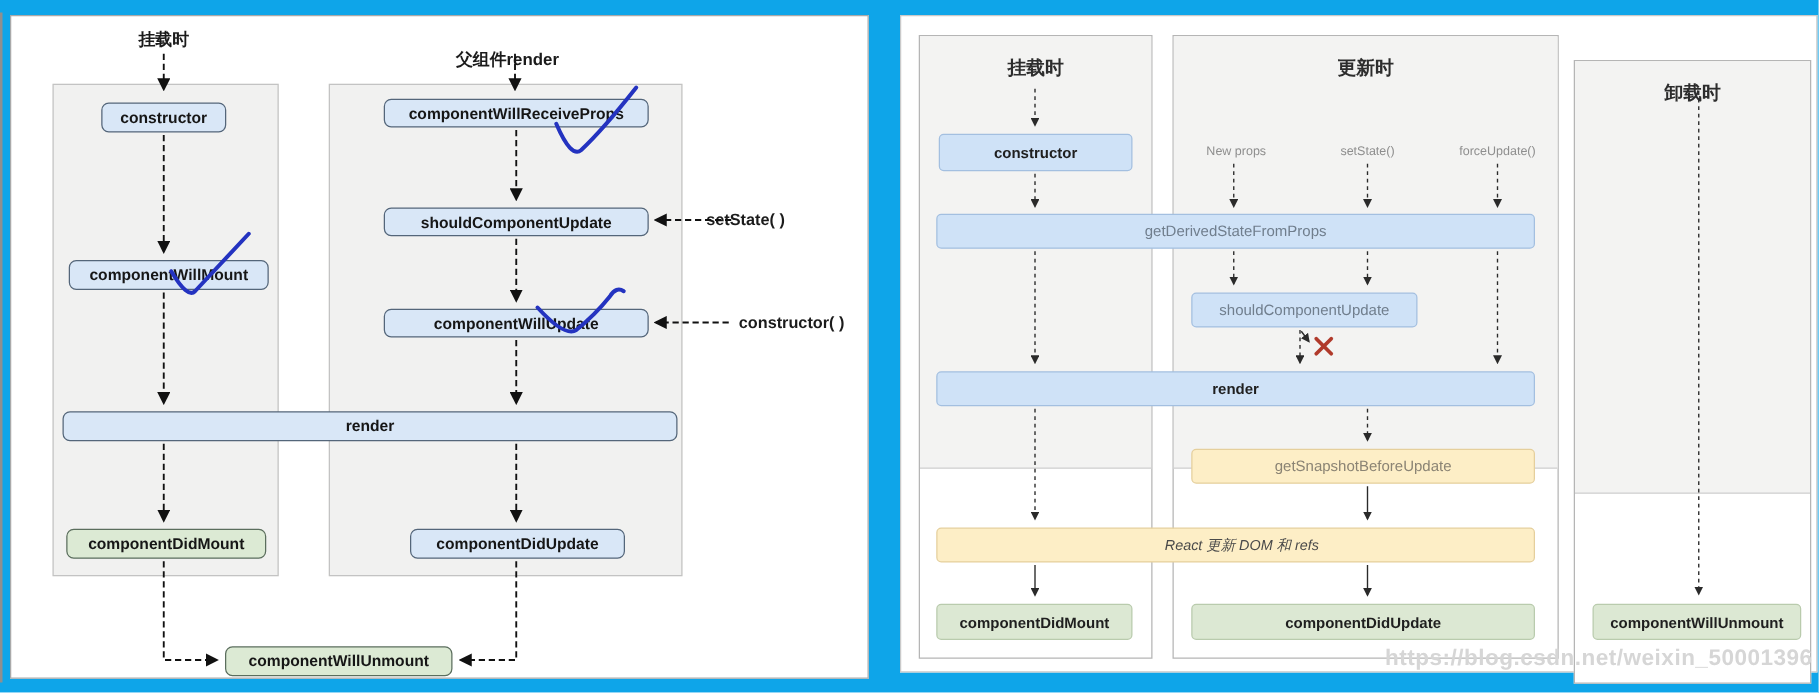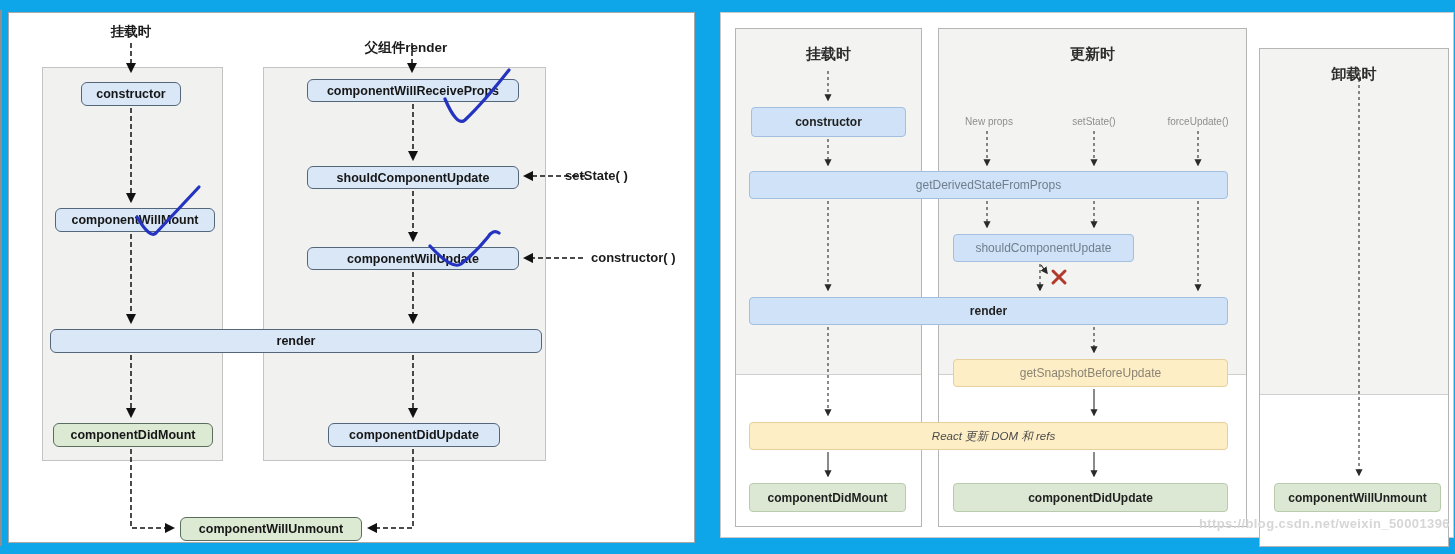--- a/index.html
+++ b/index.html
@@ -28,21 +28,21 @@
            font-weight:700;color:#2d2d2d;}
   .rnode{position:absolute;box-sizing:border-box;border-radius:4px;display:flex;align-items:center;
          justify-content:center;font-size:12px;color:#707e8d;background:#cfe2f7;
          border:1px solid #a3bfe0;white-space:nowrap;z-index:2;}
   .rnode.boldtxt{font-weight:700;color:#1f1f1f;}
   .rnode.yellow{background:#fdeec6;border-color:#e5cf9c;color:#8b8474;}
   .rnode.yellow.ital{font-style:italic;color:#4a4a4a;font-size:11.5px;}
   .rnode.green{background:#dce8d3;border-color:#b9cbad;font-weight:700;color:#1f1f1f;}
   .trigger{position:absolute;width:84px;text-align:center;font-size:10px;color:#8e8e8e;z-index:2;}
   .trigger.ital{}
-  .watermark{position:absolute;right:3px;top:503px;font-size:13px;font-weight:700;color:#d6d6d6;
+  .watermark{position:absolute;right:3px;top:503px;font-size:18px;font-weight:700;color:#d6d6d6;
              letter-spacing:.4px;z-index:5;white-space:nowrap;}
 
   svg.overlay{position:absolute;left:0;top:0;z-index:3;pointer-events:none;}
   .ldash{stroke:#111;stroke-width:1.5;fill:none;stroke-dasharray:5 3;}
   .rdash{stroke:#2a2a2a;stroke-width:1.1;fill:none;stroke-dasharray:3 3;}
   .rsolid{stroke:#2a2a2a;stroke-width:1.1;fill:none;}
   .ink{stroke:#2433c0;stroke-width:3.2;fill:none;stroke-linecap:round;stroke-linejoin:round;}
   .redx{stroke:#b03a2b;stroke-width:3;stroke-linecap:round;}
 </style>
 </head>

